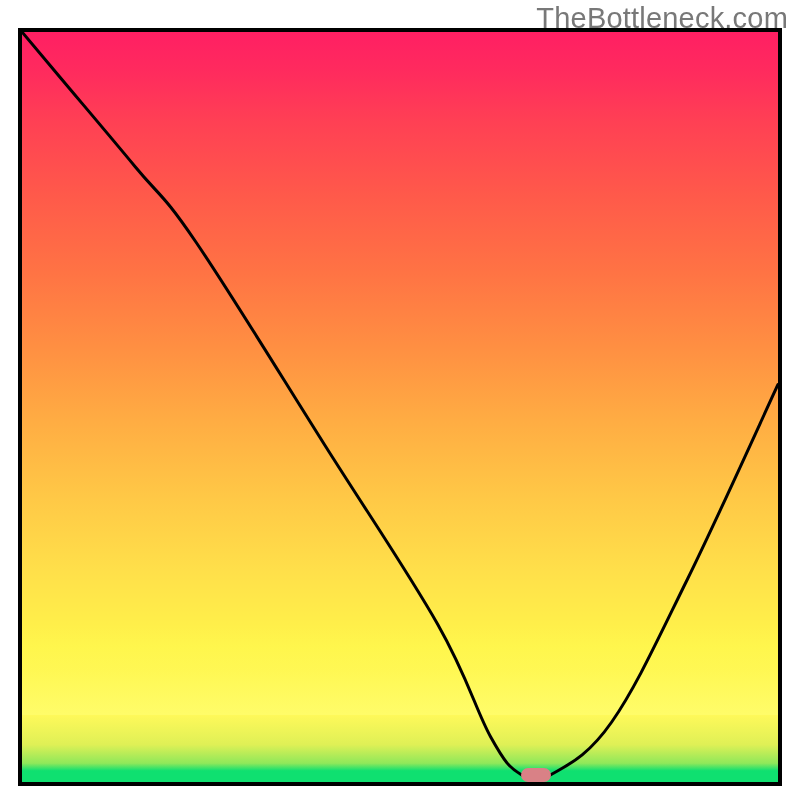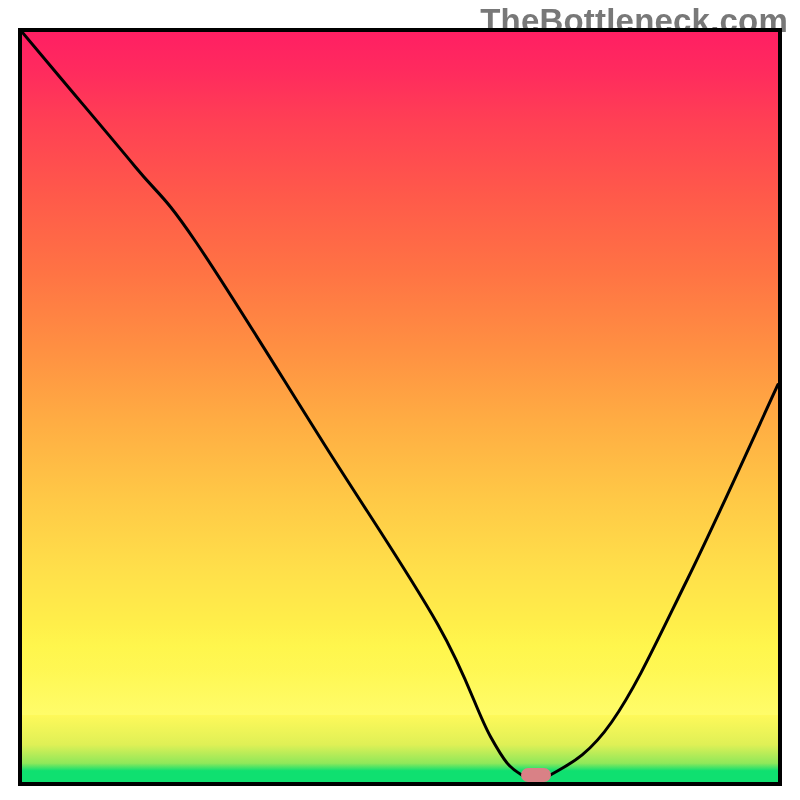--- a/index.html
+++ b/index.html
@@ -12,23 +12,23 @@
   }
   .wrap {
     position: relative;
     width: 800px;
     height: 800px;
   }
   .watermark {
     position: absolute;
     top: 2px;
     right: 12px;
-    font-size: 33px;
+    font-size: 29px;
     color: #787878;
-    font-weight: 700;
+    font-weight: 400;
     letter-spacing: 0.2px;
   }
   .plot-frame {
     position: absolute;
     left: 18px;
     top: 28px;
     width: 764px;
     height: 758px;
     border: 4px solid #000;
     box-sizing: border-box;

